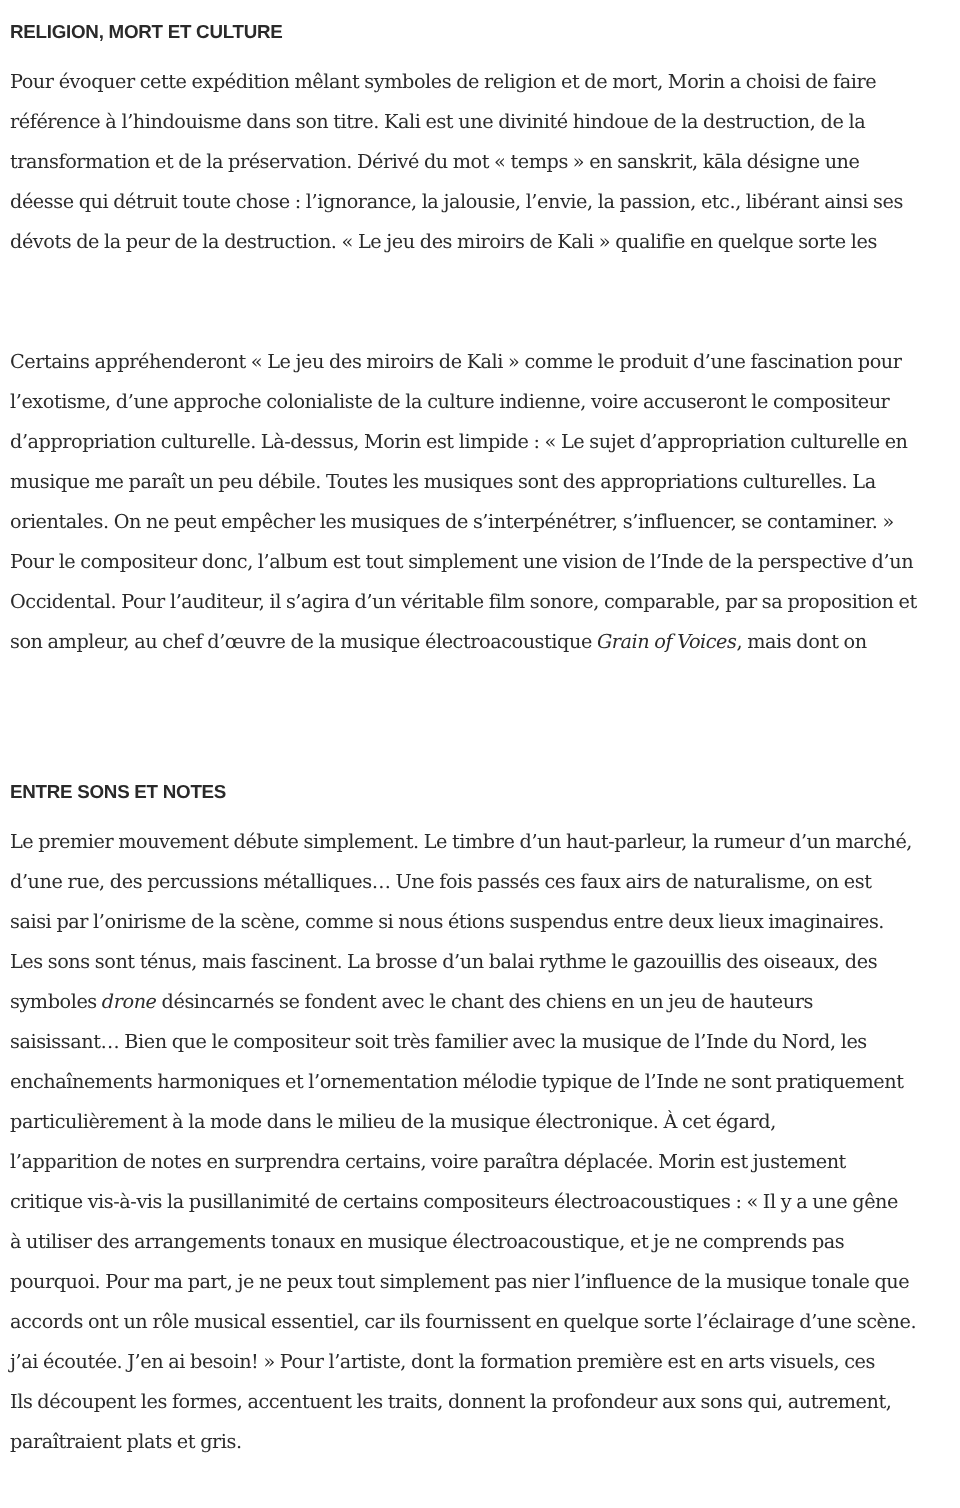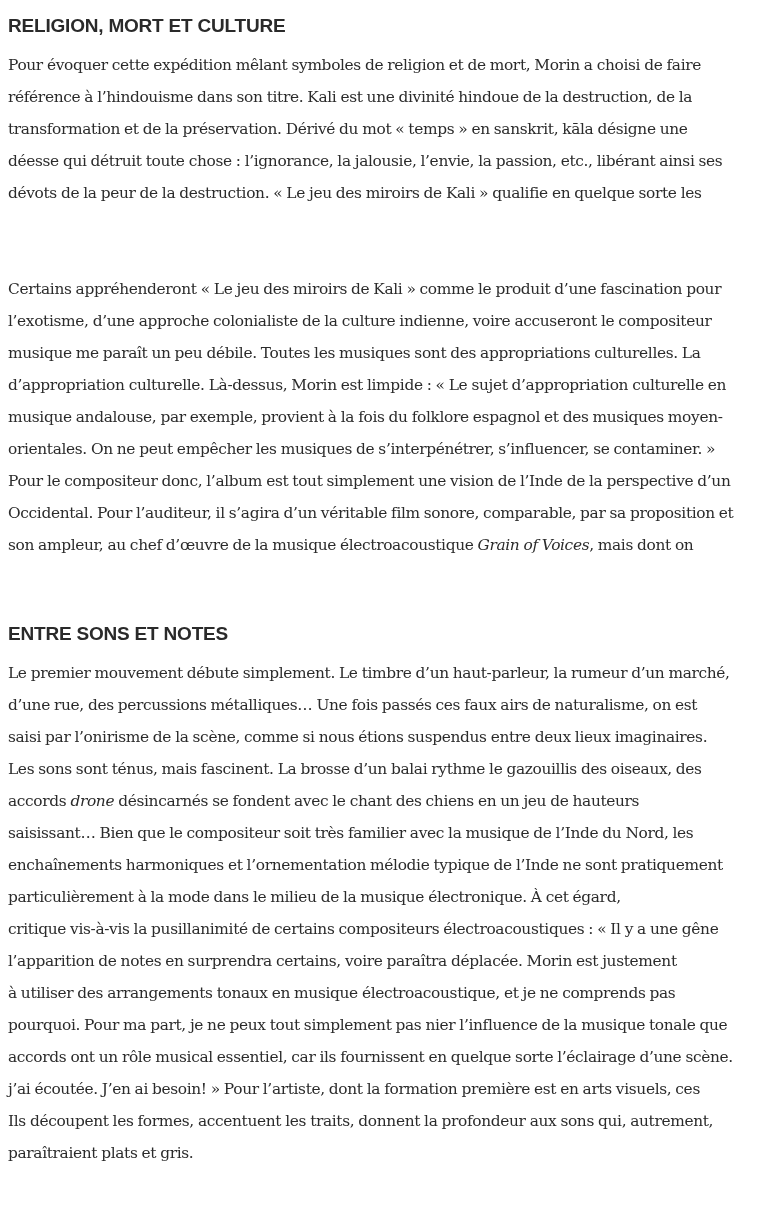--- a/index.html
+++ b/index.html
@@ -16,21 +16,21 @@
     }
     .article {
       position: absolute;
       left: 8px;
       top: 0;
       width: 740px;
     }
     .section-heading {
       font-family: "Liberation Sans", "DejaVu Sans", sans-serif;
       font-weight: bold;
-      font-size: 19px;
+      font-size: 15px;
       letter-spacing: -0.2px;
       color: #2a2a2a;
       margin: 0;
       line-height: 20px;
       text-transform: uppercase;
     }
     .para {
       font-family: "DejaVu Serif", "Liberation Serif", serif;
       font-size: 15.4px;
       line-height: 32px;
@@ -61,42 +61,41 @@
     <span class="line">Pour évoquer cette expédition mêlant symboles de religion et de mort, Morin a choisi de faire</span>
     <span class="line">référence à l’hindouisme dans son titre. Kali est une divinité hindoue de la destruction, de la</span>
     <span class="line">transformation et de la préservation. Dérivé du mot « temps » en sanskrit, kāla désigne une</span>
     <span class="line">déesse qui détruit toute chose : l’ignorance, la jalousie, l’envie, la passion, etc., libérant ainsi ses</span>
     <span class="line">dévots de la peur de la destruction. « Le jeu des miroirs de Kali » qualifie en quelque sorte les</span>
   </p>
 
   <p class="para p2">
     <span class="line">Certains appréhenderont « Le jeu des miroirs de Kali » comme le produit d’une fascination pour</span>
     <span class="line">l’exotisme, d’une approche colonialiste de la culture indienne, voire accuseront le compositeur</span>
+    <span class="line">d’appropriation culturelle. Là-dessus, Morin est limpide : « Le sujet d’appropriation culturelle en</span>
     <span class="line">musique me paraît un peu débile. Toutes les musiques sont des appropriations culturelles. La</span>
-    <span class="line">d’appropriation culturelle. Là-dessus, Morin est limpide : « Le sujet d’appropriation culturelle en</span>
-    <span class="line">musique andalouse, par exemple, provient à la fois du folklore espagnol et des musiques moyen-</span>
     <span class="line">orientales. On ne peut empêcher les musiques de s’interpénétrer, s’influencer, se contaminer. »</span>
     <span class="line">Pour le compositeur donc, l’album est tout simplement une vision de l’Inde de la perspective d’un</span>
     <span class="line">Occidental. Pour l’auditeur, il s’agira d’un véritable film sonore, comparable, par sa proposition et</span>
     <span class="line"><span>son ampleur, au chef d’œuvre de la musique électroacoustique </span><em>Grain of Voices</em><span>, mais dont on</span></span>
   </p>
 
   <h3 class="section-heading h2">ENTRE SONS ET NOTES</h3>
 
   <p class="para p3">
     <span class="line">Le premier mouvement débute simplement. Le timbre d’un haut-parleur, la rumeur d’un marché,</span>
     <span class="line">d’une rue, des percussions métalliques… Une fois passés ces faux airs de naturalisme, on est</span>
     <span class="line">saisi par l’onirisme de la scène, comme si nous étions suspendus entre deux lieux imaginaires.</span>
     <span class="line">Les sons sont ténus, mais fascinent. La brosse d’un balai rythme le gazouillis des oiseaux, des</span>
-    <span class="line"><span>accords </span><em>drone</em><span> désincarnés se fondent avec le chant des chiens en un jeu de hauteurs</span></span>
+    <span class="line"><span>symboles </span><em>drone</em><span> désincarnés se fondent avec le chant des chiens en un jeu de hauteurs</span></span>
     <span class="line">saisissant… Bien que le compositeur soit très familier avec la musique de l’Inde du Nord, les</span>
     <span class="line">enchaînements harmoniques et l’ornementation mélodie typique de l’Inde ne sont pratiquement</span>
     <span class="line">particulièrement à la mode dans le milieu de la musique électronique. À cet égard,</span>
+    <span class="line">l’apparition de notes en surprendra certains, voire paraîtra déplacée. Morin est justement</span>
     <span class="line">critique vis-à-vis la pusillanimité de certains compositeurs électroacoustiques : « Il y a une gêne</span>
-    <span class="line">l’apparition de notes en surprendra certains, voire paraîtra déplacée. Morin est justement</span>
     <span class="line">à utiliser des arrangements tonaux en musique électroacoustique, et je ne comprends pas</span>
     <span class="line">pourquoi. Pour ma part, je ne peux tout simplement pas nier l’influence de la musique tonale que</span>
     <span class="line">accords ont un rôle musical essentiel, car ils fournissent en quelque sorte l’éclairage d’une scène.</span>
     <span class="line">j’ai écoutée. J’en ai besoin! » Pour l’artiste, dont la formation première est en arts visuels, ces</span>
     <span class="line">Ils découpent les formes, accentuent les traits, donnent la profondeur aux sons qui, autrement,</span>
     <span class="line">paraîtraient plats et gris.</span>
   </p>
 
 </article>
 

